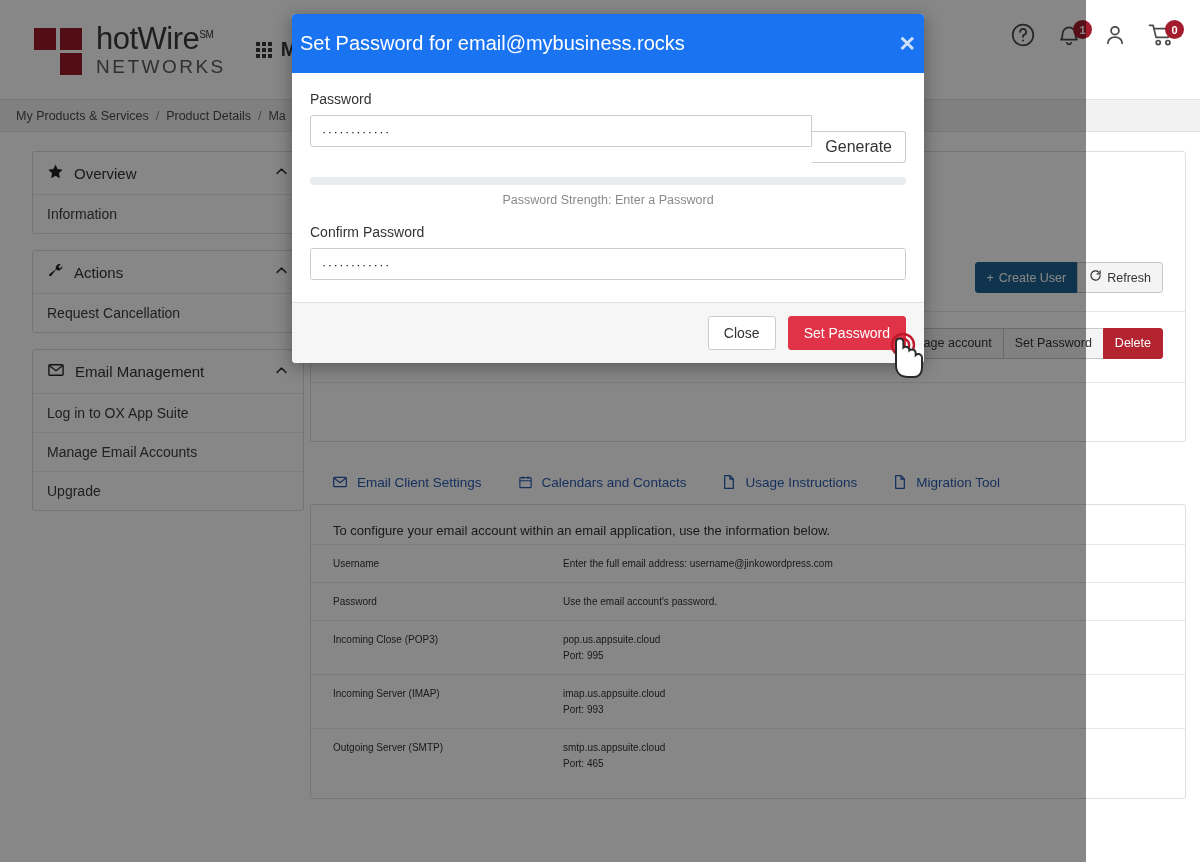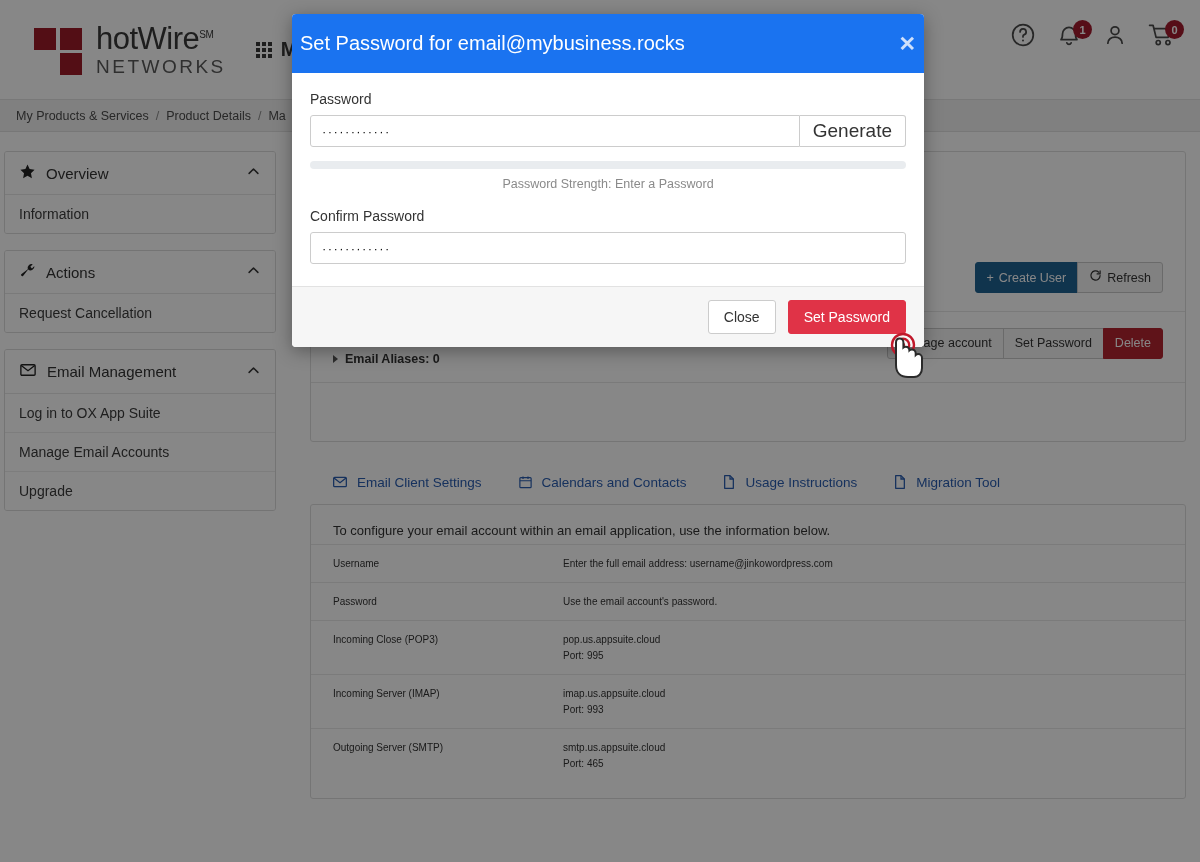--- a/index.html
+++ b/index.html
@@ -5,21 +5,21 @@
   * { box-sizing: border-box; }
   html, body {
     margin: 0; padding: 0;
     width: 1200px; height: 862px;
     font-family: "Liberation Sans", sans-serif;
     overflow: hidden;
     background: #ffffff;
   }
   #page {
     position: relative;
-    width: 1200px; height: 862px;
+    width: 1086px; height: 862px;
     background: #be185d;
   }
 
   
   .page-base { position: absolute; inset: 0; background: #ffffff; }
 
   
   .site-header {
     position: absolute; top: 0; left: 0; width: 1200px; height: 100px;
     background: #ffffff; border-bottom: 1px solid #e2e2e2;
@@ -72,21 +72,21 @@
     background: #f2f2f2; border-bottom: 1px solid #e0e0e0;
     display: flex; align-items: center; padding-left: 16px;
     font-size: 12.5px; color: #4c4c4c;
   }
   .crumb-sep { margin: 0 7px; color: #8a8a8a; }
 
   
   .body-wrap { position: absolute; top: 132px; left: 0; width: 1200px; bottom: 0; }
 
   
-  .sidebar { position: absolute; left: 4px; top: 19px; width: 272px; }
+  .sidebar { position: absolute; left: 32px; top: 19px; width: 272px; }
   .panel {
     background: #fff; border: 1px solid #dcdcdc; border-radius: 3px;
     margin-bottom: 16px; overflow: hidden;
   }
   .panel-head {
     display: flex; align-items: center; gap: 10px;
     padding: 11px 14px; font-size: 15px; color: #333;
     border-bottom: 1px solid #e6e6e6; background: #fff;
   }
   .panel-head .chev { margin-left: auto; }
@@ -182,22 +182,22 @@
   .input-group { display: flex; }
   .pw-input {
     flex: 1; height: 32px; border: 1px solid #ccc; border-radius: 3px 0 0 3px;
     padding: 0 11px; font-size: 13px; color: #111;
     font-family: "Liberation Sans", sans-serif; outline: none; background: #fff;
     letter-spacing: 1.4px;
   }
   .pw-input.solo { border-radius: 3px; }
   .gen-btn {
     height: 32px; padding: 0 13px; border: 1px solid #ccc; border-left: none;
-    background: #fff; border-radius: 0 3px 3px 0; font-size: 19px;
-    color: #333; cursor: pointer;
+    background: #fff; border-radius: 0 3px 3px 0; font-size: 16px;
+    color: #333; cursor: pointer; margin-top: 16px;
   }
   .strength-bar {
     height: 8px; background: #e9ecef; border-radius: 4px; margin-top: 14px;
   }
   .strength-text {
     text-align: center; font-size: 12.5px; color: #8a8a8a; margin-top: 8px;
   }
   .confirm-wrap { margin-top: 17px; }
   .modal-foot {
     background: #f6f6f6; border-top: 1px solid #e2e2e2;

